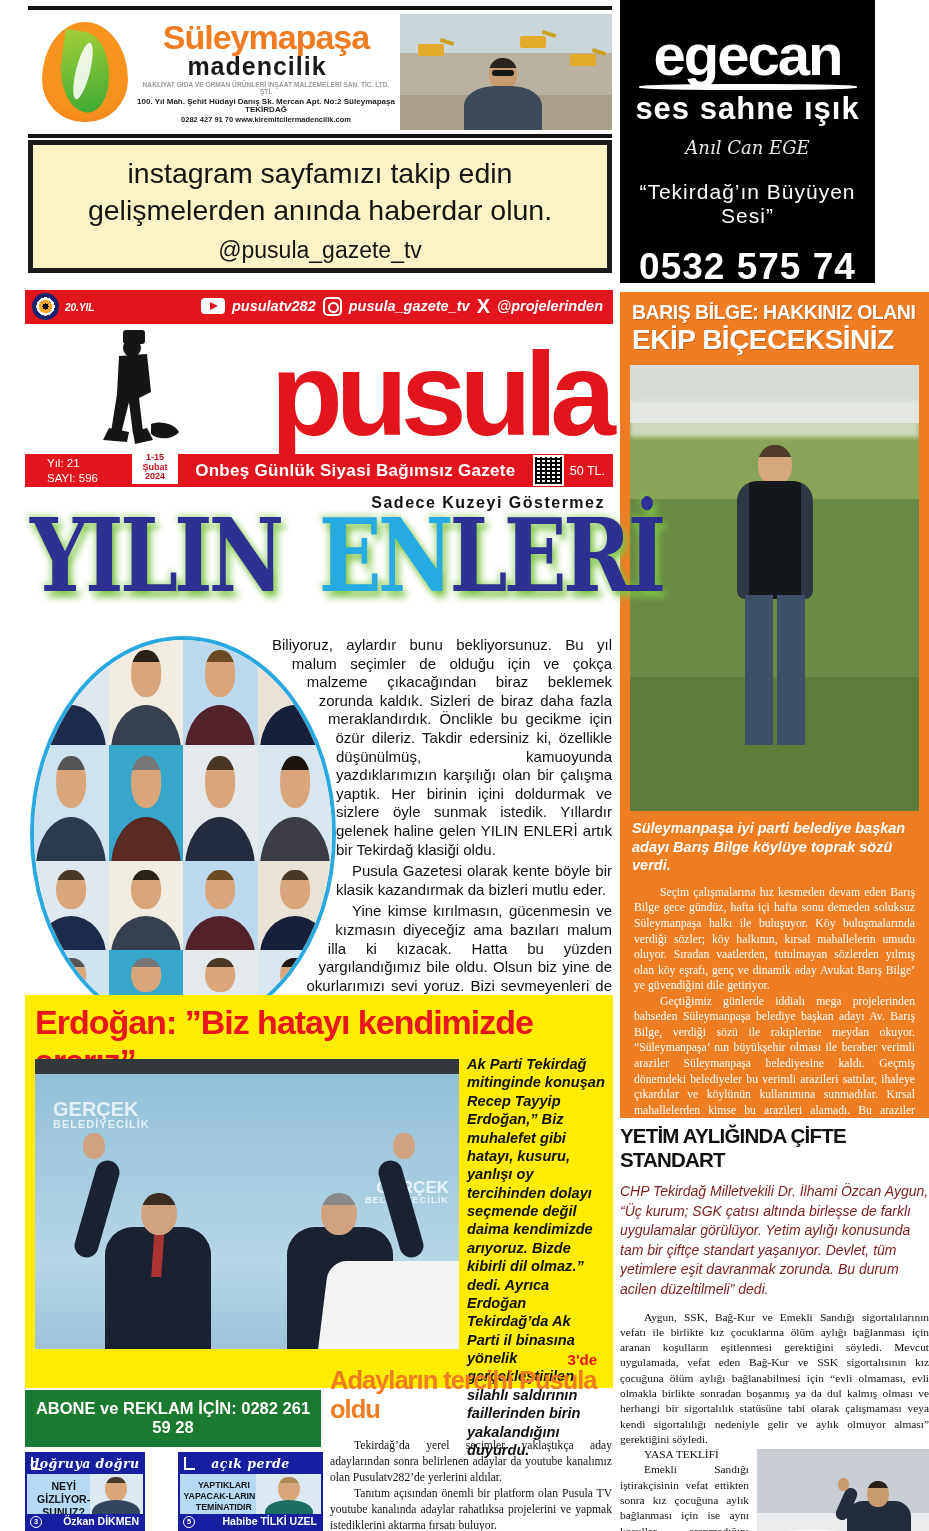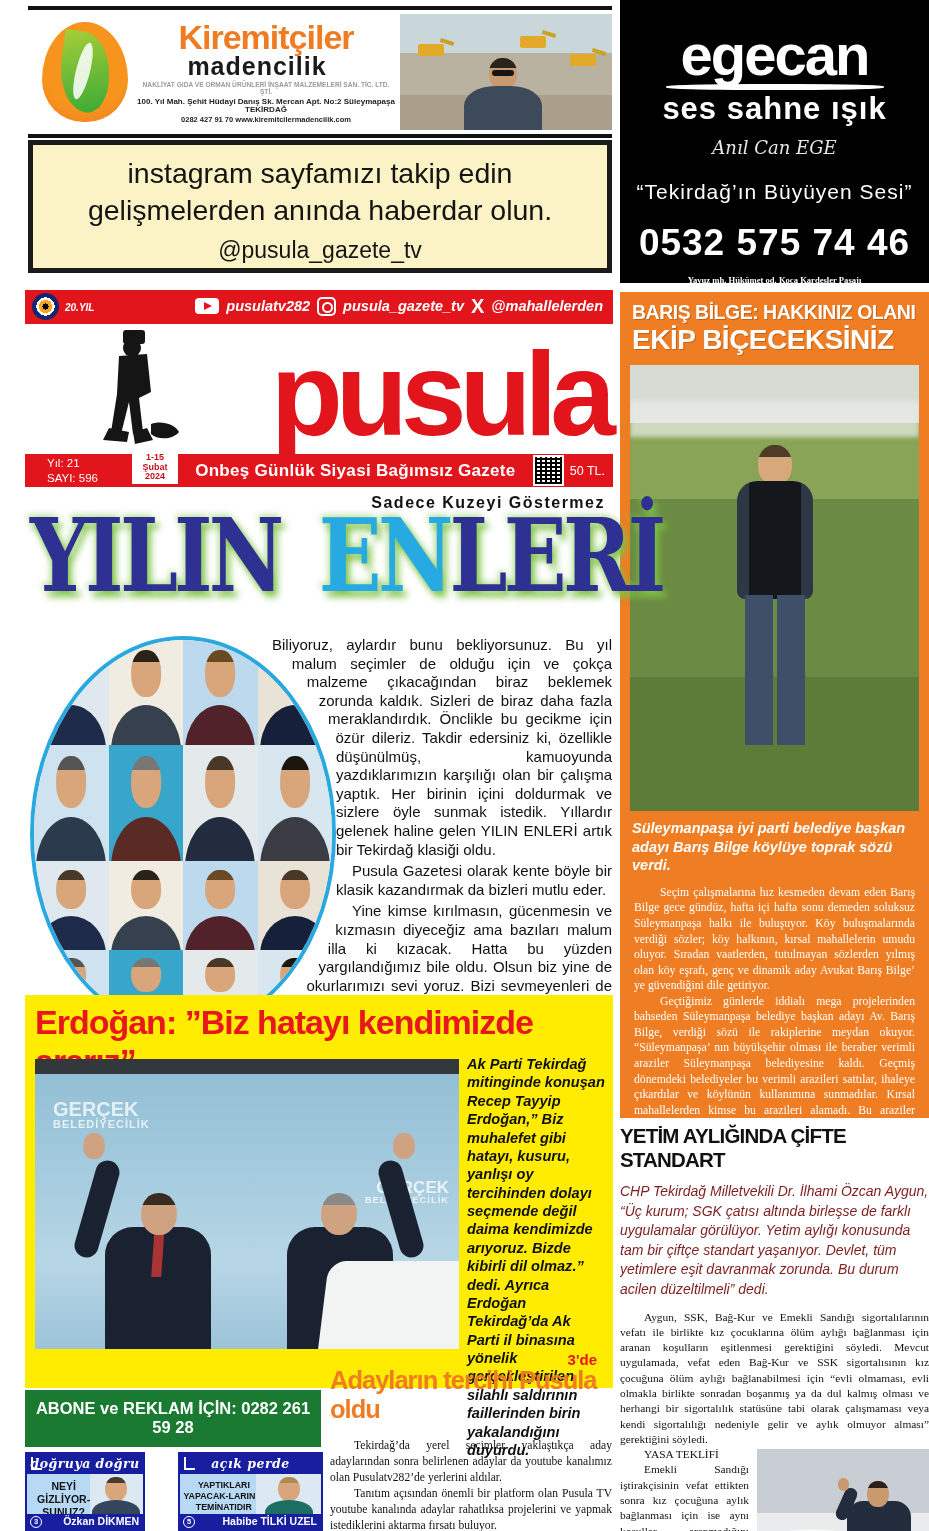--- a/index.html
+++ b/index.html
@@ -28,21 +28,21 @@
           background:linear-gradient(#c9d6da 0 34%,#b9b2a0 34% 70%,#a99f8a 70%);}
   .ph-quarry .mach{position:absolute;width:26px;height:12px;background:#e2aa28;border-radius:2px;}
   .ph-quarry .mach i{position:absolute;right:-10px;top:-4px;width:14px;height:4px;background:#caa21f;display:block;transform:rotate(18deg);}
   .q-man{position:absolute;left:60px;bottom:-6px;width:86px;height:78px;}
   .q-man .h{position:absolute;left:29px;top:0;width:28px;height:32px;border-radius:46%;
           background:linear-gradient(#2a241e 0 30%,#c89a72 30%);}
   .q-man .h i{position:absolute;left:3px;top:12px;width:22px;height:6px;background:#151515;border-radius:3px;display:block;}
   .q-man .t{position:absolute;left:4px;top:28px;width:78px;height:50px;border-radius:40% 40% 0 0;background:#3c4a5a;}
 
   
-  #egecan{left:620px;top:0;width:309px;height:283px;background:#000;color:#fff;text-align:center;}
+  #egecan{left:620px;top:0;width:255px;height:283px;background:#000;color:#fff;text-align:center;}
   .eg-title{font-size:58px;font-weight:900;letter-spacing:-2px;line-height:1;margin-top:26px;}
   .eg-rule{width:218px;height:6px;background:#fff;border-radius:40%;margin:0 auto;}
   .eg-sub{font-size:31px;font-weight:700;letter-spacing:1px;margin-top:1px;}
   .eg-person{font-family:"DejaVu Serif",serif;font-style:italic;font-weight:400;font-size:18px;color:#e6e6e6;margin-top:10px;}
   .eg-slogan{font-size:21px;margin-top:22px;letter-spacing:1px;}
   .eg-phone{font-size:37px;font-weight:900;margin-top:18px;letter-spacing:1px;}
   .eg-addr{font-family:"Liberation Serif",serif;font-weight:700;font-size:8.6px;margin-top:10px;line-height:1.5;}
 
   
   #insta{left:28px;top:140px;width:574px;height:123px;background:#fbf3c5;border:5px solid #1b1b1b;
@@ -206,21 +206,21 @@
 
 <div id="page">
 
   <div class="abs" id="kir-ad">
     <div class="flame">
       <div class="f-o"></div>
       <div class="f-g"></div>
       <div class="f-w"></div>
     </div>
     <div class="kir-txt">
-      <div class="kir-name">Kiremitçiler</div>
+      <div class="kir-name">Süleymapaşa</div>
       <div class="kir-sub">madencilik</div>
       <div class="kir-l1">NAKLİYAT GIDA VE ORMAN ÜRÜNLERİ İNŞAAT MALZEMELERİ SAN. TİC. LTD. ŞTİ.</div>
       <div class="kir-l2">100. Yıl Mah. Şehit Hüdayi Danış Sk. Mercan Apt. No:2 Süleymapaşa TEKİRDAĞ</div>
       <div class="kir-l3">0282 427 91 70 www.kiremitcilermadencilik.com</div>
     </div>
     <div class="ph-quarry">
       <i class="mach" style="left:18px;top:30px">
           <i></i>
         </i>
       <i class="mach" style="left:120px;top:22px">
@@ -260,21 +260,21 @@
   <div class="abs" id="mast">
     <div class="m-strip1">
       <div class="eye"></div>
       <div class="m-20yil">20.YIL</div>
       <div class="m-soc">
         <span class="ic-yt"></span>
         <span>pusulatv282</span>
         <span class="ic-ig"></span>
         <span>pusula_gazete_tv</span>
         <span class="ic-x">X</span>
-        <span>@mahallelerden</span>
+        <span>@projelerinden</span>
       </div>
     </div>
     <div class="m-white">
       <svg class="m-ata" width="150" height="124" viewBox="0 0 150 124">
         <g fill="#151515">
           <rect x="60" y="2" width="22" height="14" rx="3"></rect>
           <circle cx="69" cy="20" r="9"></circle>
           <path d="M56 28 L84 26 L88 64 L76 70 L80 104 L70 106 L66 74 L58 106 L48 104 L54 66 Z"></path>
           <path d="M46 100 L66 104 L64 114 L40 112 Z"></path>
           <path d="M70 104 L84 100 L90 112 L72 116 Z"></path>

